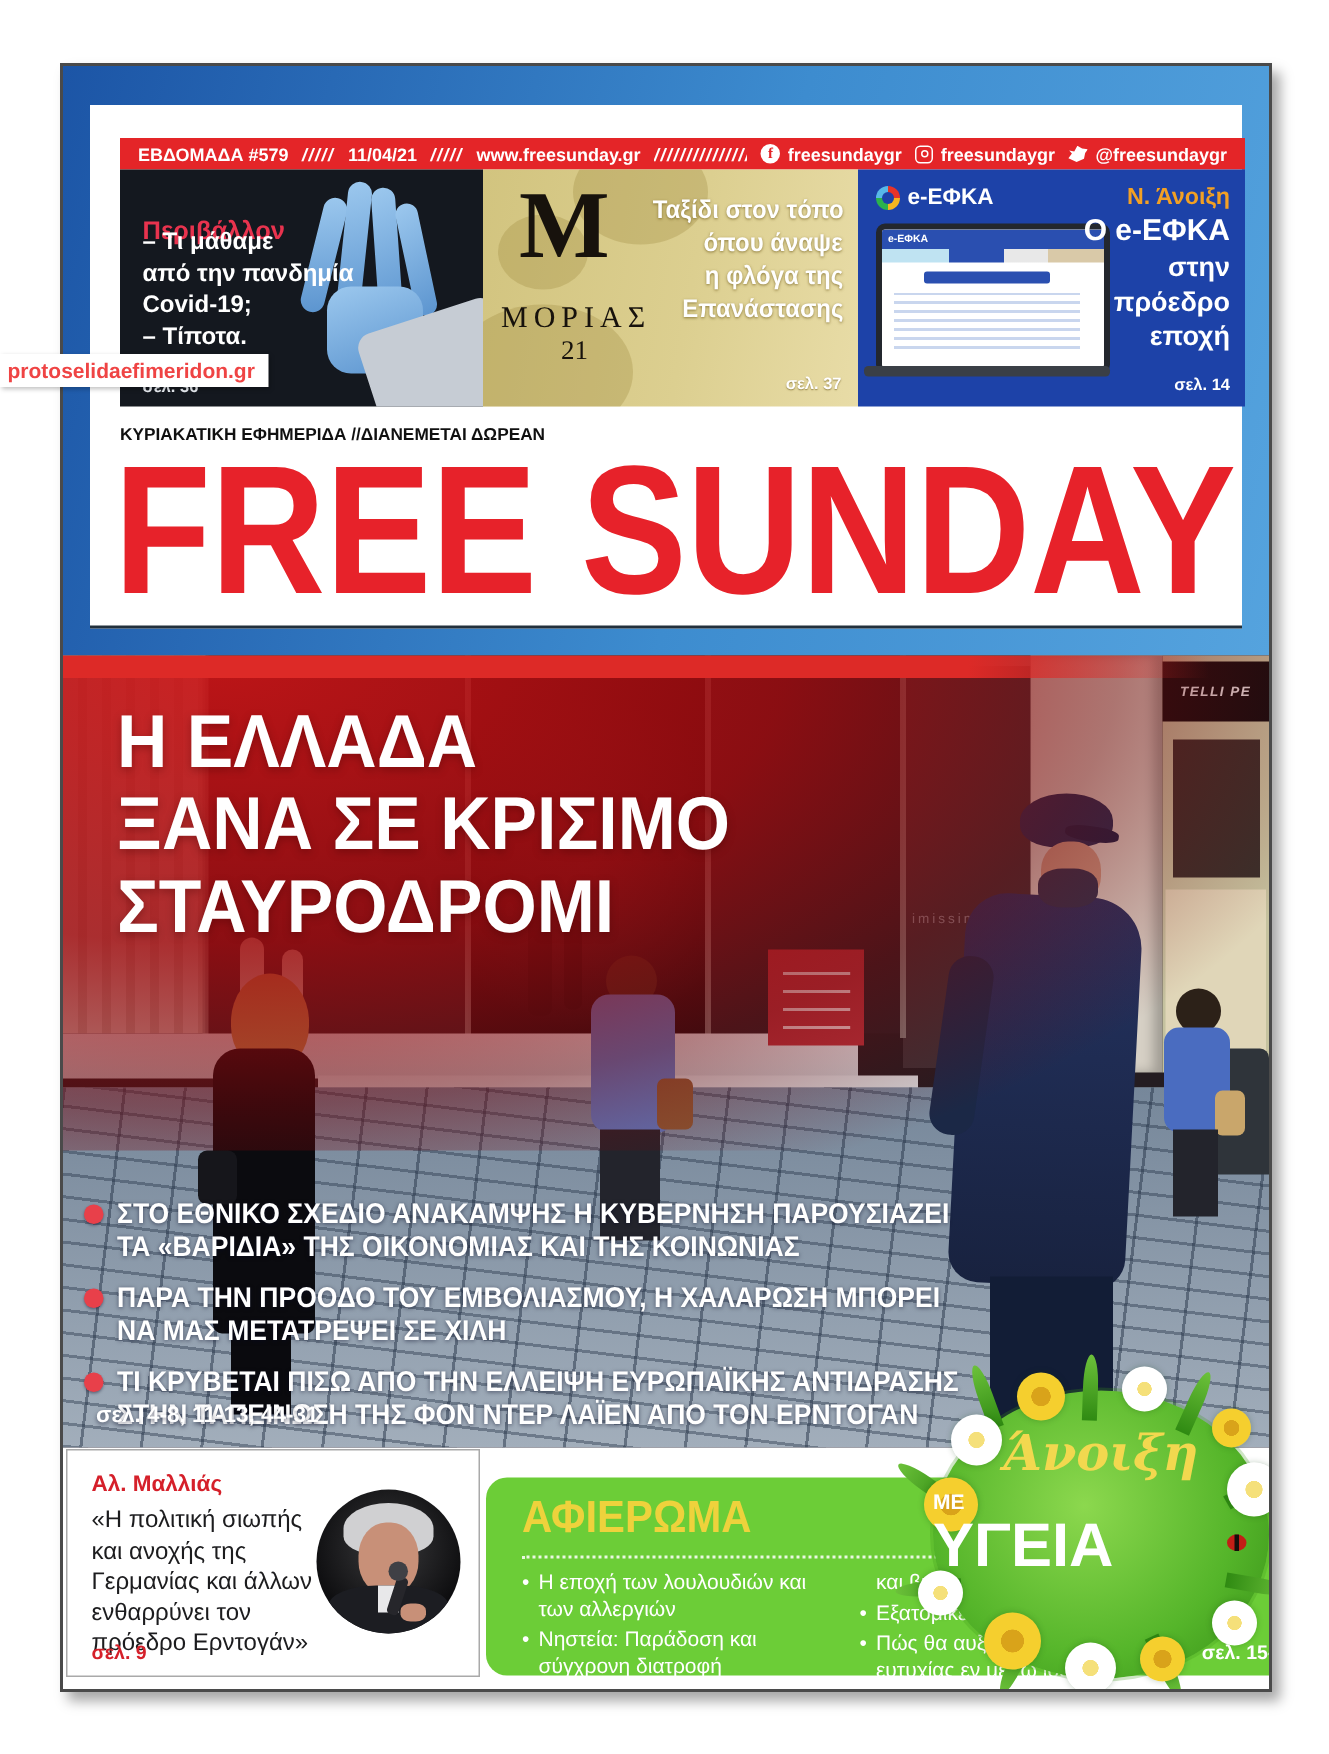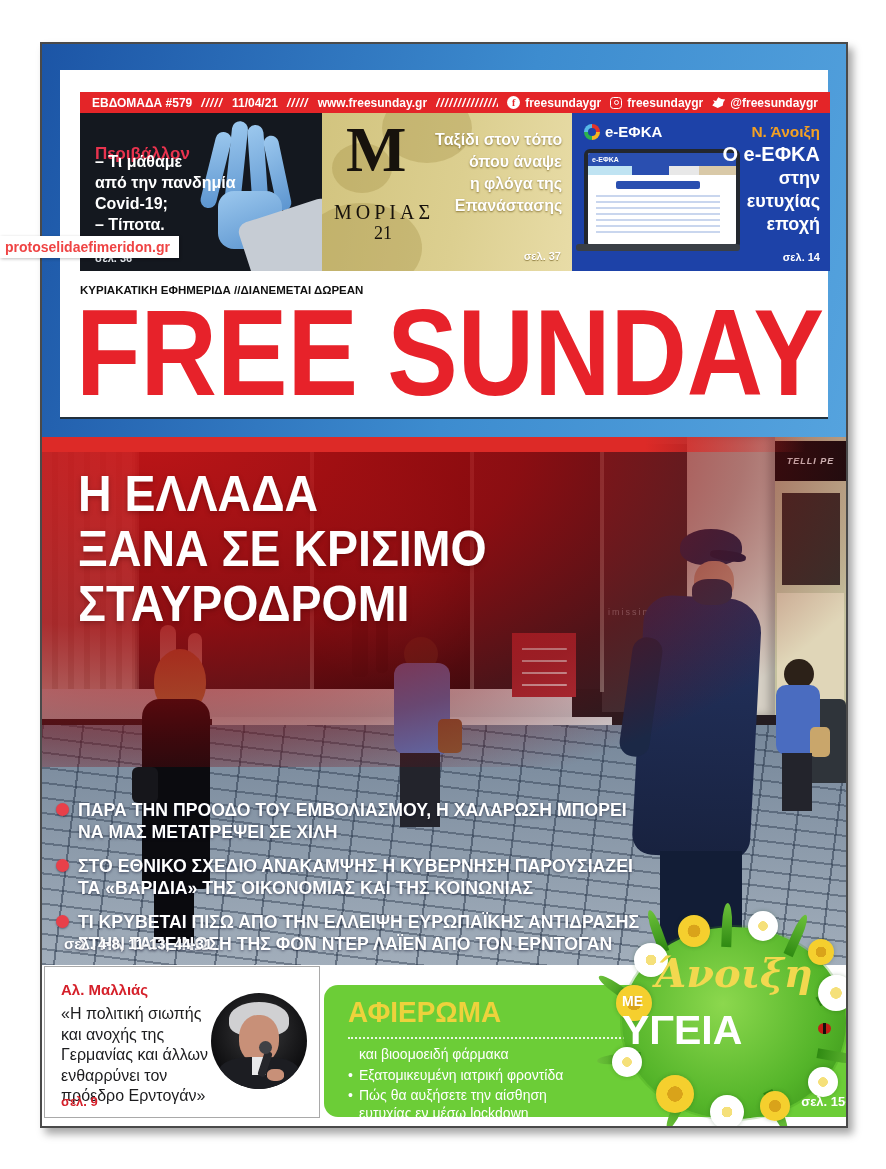--- a/index.html
+++ b/index.html
@@ -189,21 +189,21 @@
   .ball{position:absolute;left:580px;top:883px;width:224px;height:192px;border-radius:50%;z-index:7;
         background:radial-gradient(circle at 45% 40%,#8cd84e,#55b52a 60%,#348c15);
         box-shadow:0 0 0 2px rgba(60,150,25,.25);}
   .blade{position:absolute;width:10px;height:44px;background:linear-gradient(#6cc13a,#2f8a12);
         border-radius:50% 50% 0 0;}
   .daisy{position:absolute;border-radius:50%;background:radial-gradient(circle,#f5e07a 0 22%,#ffffff 23%);box-shadow:0 0 4px rgba(0,60,0,.25);}
   .dand{position:absolute;border-radius:50%;background:radial-gradient(circle,#d9a31a 0 28%,#f5cf2e 29%);box-shadow:0 0 4px rgba(0,60,0,.25);}
   .bug{position:absolute;width:13px;height:11px;border-radius:50%;background:#c21f16;}
   .bug::after{content:"";position:absolute;left:5px;top:0;width:3px;height:11px;background:#14100c;}
   .ball-t1{position:absolute;left:0;top:22px;width:100%;text-align:center;color:#f2d84f;
-        font-family:"DejaVu Serif",serif;font-style:italic;font-weight:bold;font-size:40px;}
+        font-family:"DejaVu Serif",serif;font-style:italic;font-weight:bold;font-size:33px;}
   .ball-t2{position:absolute;left:0;top:66px;width:100%;text-align:left;color:#fff;font-weight:bold;font-size:14px;}
   .ball-t3{position:absolute;left:0;top:80px;width:100%;color:#fff;font-weight:bold;font-size:41px;}
 
   .watermark{position:absolute;left:0;top:236px;background:#fff;padding:3px 9px 3px 5px;z-index:50;
         color:#ef4444;font-weight:bold;font-size:14px;box-shadow:1px 1px 3px rgba(0,0,0,.25);}
 </style>
 </head>
 <body>
 
 <div class="page">
@@ -274,21 +274,21 @@
           <div class="laptop-scr">
             <div class="scr-top">e-ΕΦΚΑ</div>
             <div class="scr-strip"></div>
             <div class="scr-bar"></div>
             <div class="scr-lines"></div>
           </div>
           <div class="laptop-base"></div>
           <div class="efk-author">Ν. Άνοιξη</div>
           <div class="efk-l" style="top:30px;font-size:20px;">Ο e-ΕΦΚΑ</div>
           <div class="efk-l" style="top:55px;font-size:18px;">στην</div>
-          <div class="efk-l" style="top:78px;font-size:18px;">ευτυχίας</div>
+          <div class="efk-l" style="top:78px;font-size:18px;">πρόεδρο</div>
           <div class="efk-l" style="top:101px;font-size:18px;">εποχή</div>
           <div class="efk-pg">σελ. 14</div>
         </div>
       </div>
 
       <div class="tagline">ΚΥΡΙΑΚΑΤΙΚΗ ΕΦΗΜΕΡΙΔΑ //ΔΙΑΝΕΜΕΤΑΙ ΔΩΡΕΑΝ</div>
       <svg class="mastsvg" width="754" height="114" viewBox="0 0 754 114">
         <text x="2" y="99" textLength="748" lengthAdjust="spacingAndGlyphs" style="font-family:'Liberation Sans',sans-serif;font-weight:bold;font-size:122px;fill:#e7222a;">FREE SUNDAY</text>
       </svg>
     </div>
@@ -347,27 +347,27 @@
 
       <div class="headline">
         <span class="cond">Η ΕΛΛΑΔΑ</span><br>
         <span class="cond">ΞΑΝΑ ΣΕ ΚΡΙΣΙΜΟ</span><br>
         <span class="cond">ΣΤΑΥΡΟΔΡΟΜΙ</span>
       </div>
 
       <div class="bullets">
         <div class="brow">
           <span class="bdot"></span>
+          <span class="btext"><span class="cond">ΣΤΟ ΕΘΝΙΚΟ ΣΧΕΔΙΟ ΑΝΑΚΑΜΨΗΣ Η ΚΥΒΕΡΝΗΣΗ ΠΑΡΟΥΣΙΑΖΕΙ</span><br>
+          <span class="cond">ΤΑ «ΒΑΡΙΔΙΑ» ΤΗΣ ΟΙΚΟΝΟΜΙΑΣ ΚΑΙ ΤΗΣ ΚΟΙΝΩΝΙΑΣ</span></span>
+        </div>
+        <div class="brow">
+          <span class="bdot"></span>
           <span class="btext"><span class="cond">ΠΑΡΑ ΤΗΝ ΠΡΟΟΔΟ ΤΟΥ ΕΜΒΟΛΙΑΣΜΟΥ, Η ΧΑΛΑΡΩΣΗ ΜΠΟΡΕΙ</span><br>
           <span class="cond">ΝΑ ΜΑΣ ΜΕΤΑΤΡΕΨΕΙ ΣΕ ΧΙΛΗ</span></span>
-        </div>
-        <div class="brow">
-          <span class="bdot"></span>
-          <span class="btext"><span class="cond">ΣΤΟ ΕΘΝΙΚΟ ΣΧΕΔΙΟ ΑΝΑΚΑΜΨΗΣ Η ΚΥΒΕΡΝΗΣΗ ΠΑΡΟΥΣΙΑΖΕΙ</span><br>
-          <span class="cond">ΤΑ «ΒΑΡΙΔΙΑ» ΤΗΣ ΟΙΚΟΝΟΜΙΑΣ ΚΑΙ ΤΗΣ ΚΟΙΝΩΝΙΑΣ</span></span>
         </div>
         <div class="brow">
           <span class="bdot"></span>
           <span class="btext"><span class="cond">ΤΙ ΚΡΥΒΕΤΑΙ ΠΙΣΩ ΑΠΟ ΤΗΝ ΕΛΛΕΙΨΗ ΕΥΡΩΠΑΪΚΗΣ ΑΝΤΙΔΡΑΣΗΣ</span><br>
           <span class="cond">ΣΤΗΝ ΤΑΠΕΙΝΩΣΗ ΤΗΣ ΦΟΝ ΝΤΕΡ ΛΑΪΕΝ ΑΠΟ ΤΟΝ ΕΡΝΤΟΓΑΝ</span></span>
         </div>
       </div>
       <div class="pref">σελ. 4-8, 11-13, 44-31</div>
     </div>
 
@@ -389,20 +389,25 @@
         <div class="qh-mic"></div>
         <div class="qh-michead"></div>
         <div class="qh-hand"></div>
       </div>
     </div>
 
     <div class="greenbox">
       <div class="g-title"><span class="cond">ΑΦΙΕΡΩΜΑ</span></div>
       <div class="g-dots"></div>
       <div class="g-cols">
+        <div class="g-col" style="width:205px;">
+          <div class="it">Η εποχή των λουλουδιών και των αλλεργιών</div>
+          <div class="it">Νηστεία: Παράδοση και σύγχρονη διατροφή</div>
+          <div class="it">Ρευματικά νοσήματα</div>
+        </div>
         <div class="g-col" style="width:235px;">
           <div class="it nodot">και βιοομοειδή φάρμακα</div>
           <div class="it">Εξατομικευμένη ιατρική φροντίδα</div>
           <div class="it">Πώς θα αυξήσετε την αίσθηση ευτυχίας εν μέσω lockdown</div>
         </div>
       </div>
       <div class="g-page">σελ. 15-28</div>
     </div>
 
     <div class="ball">

